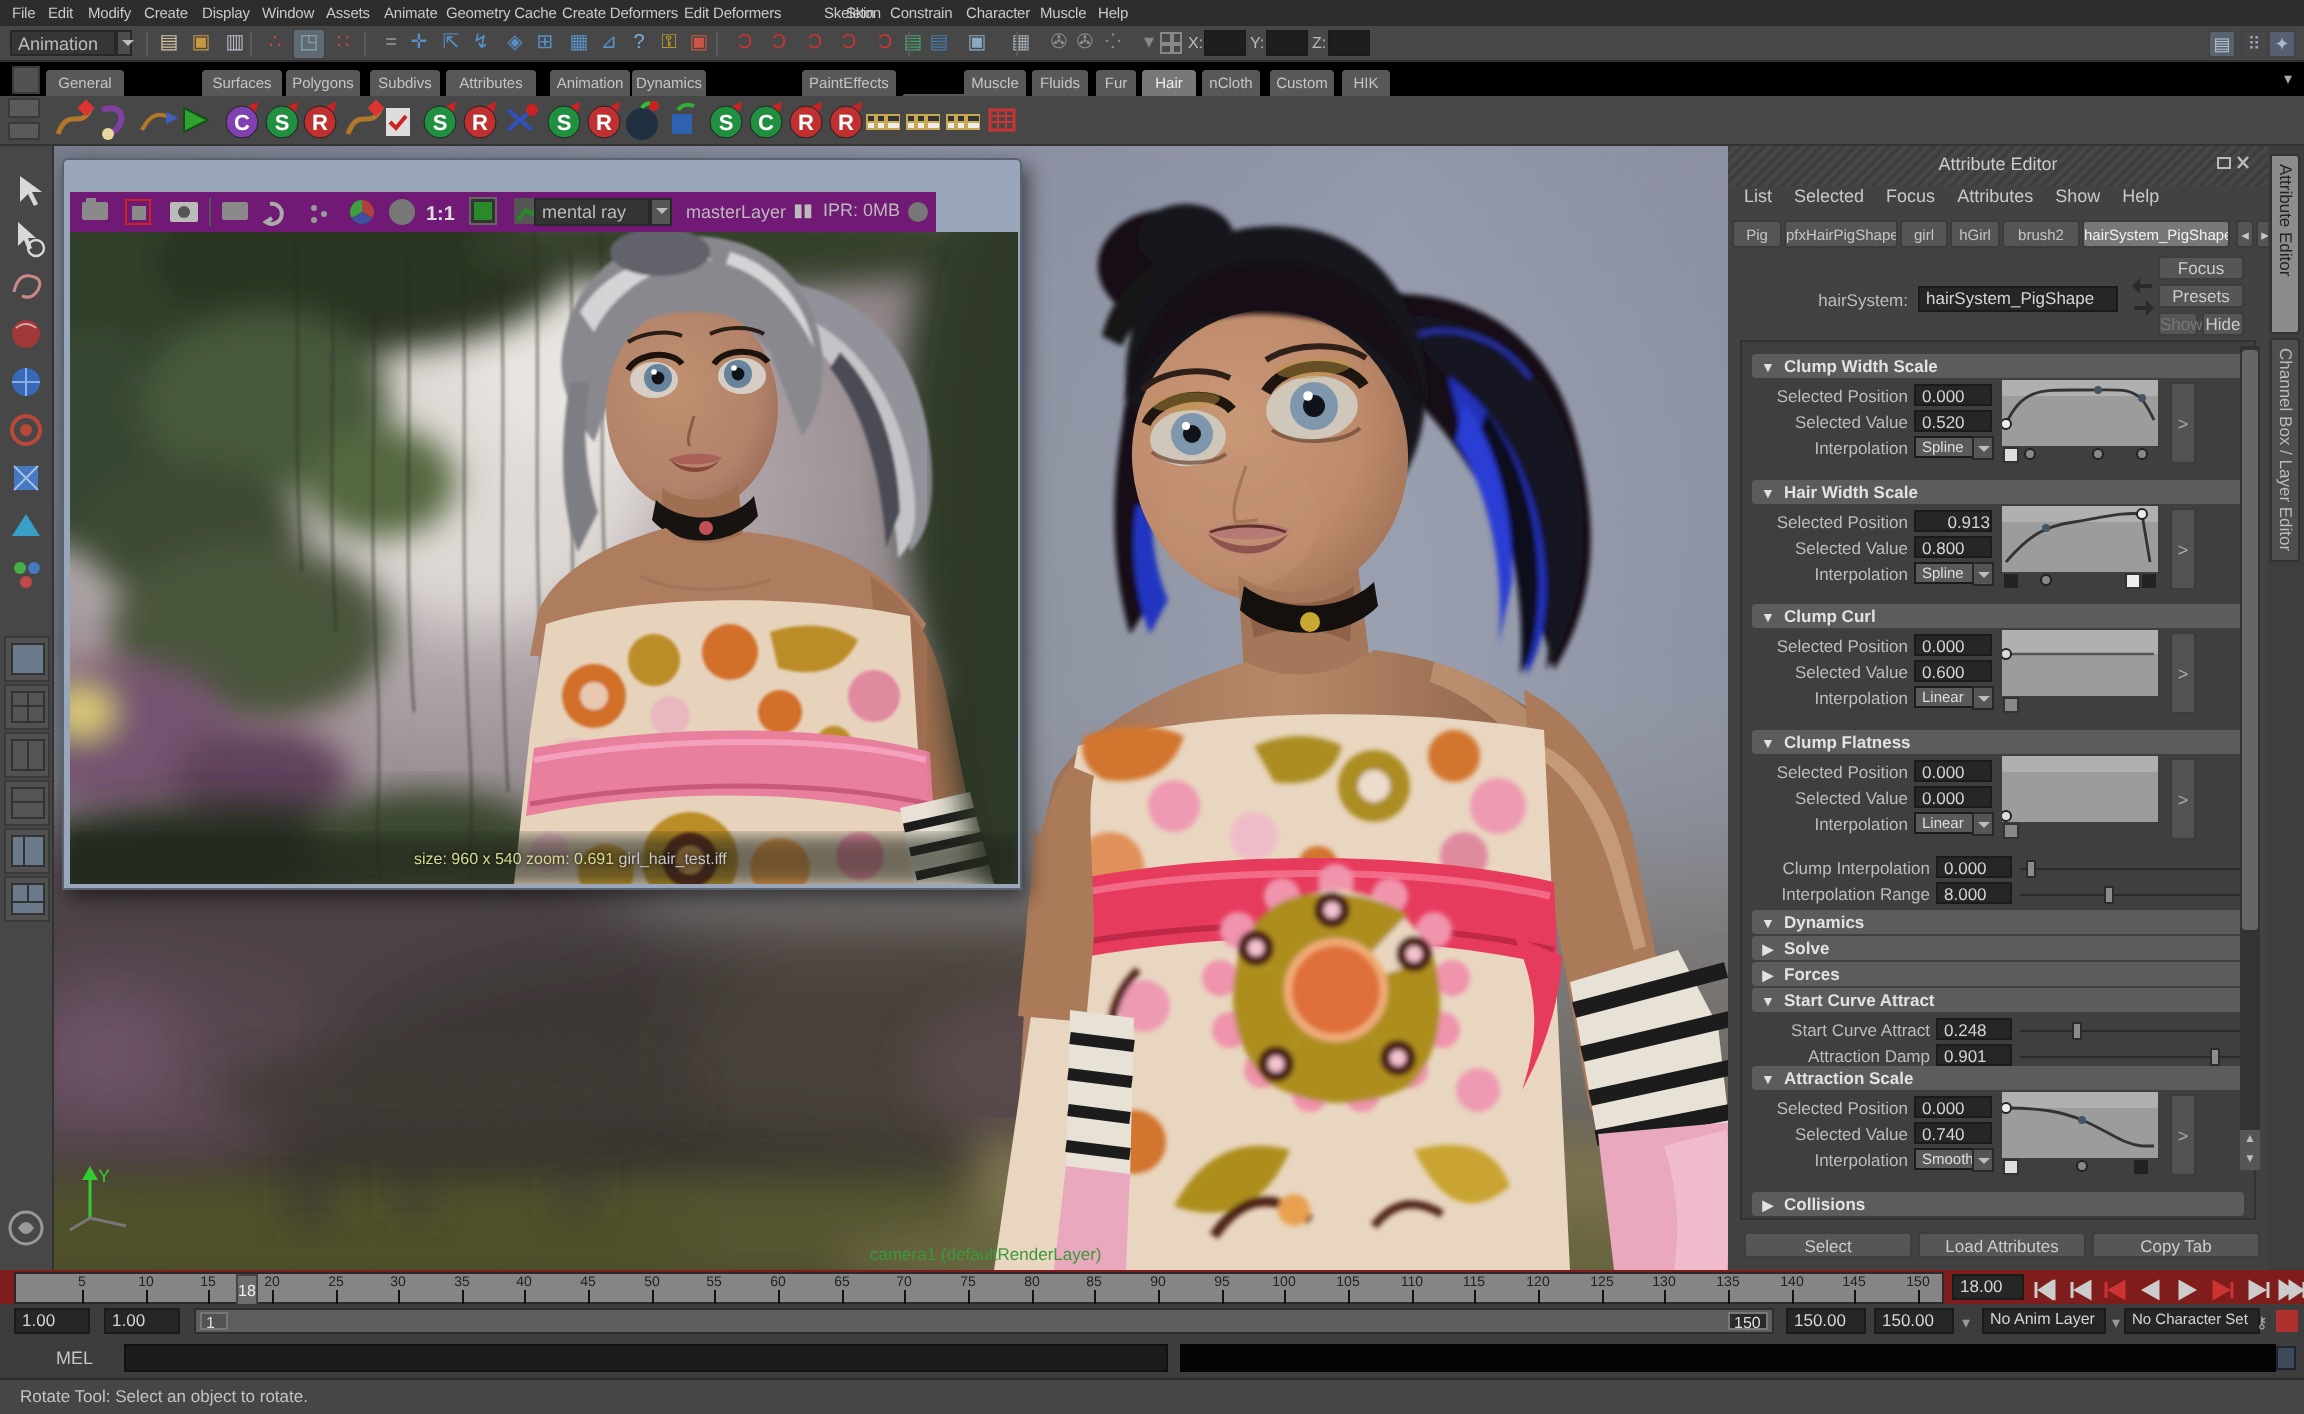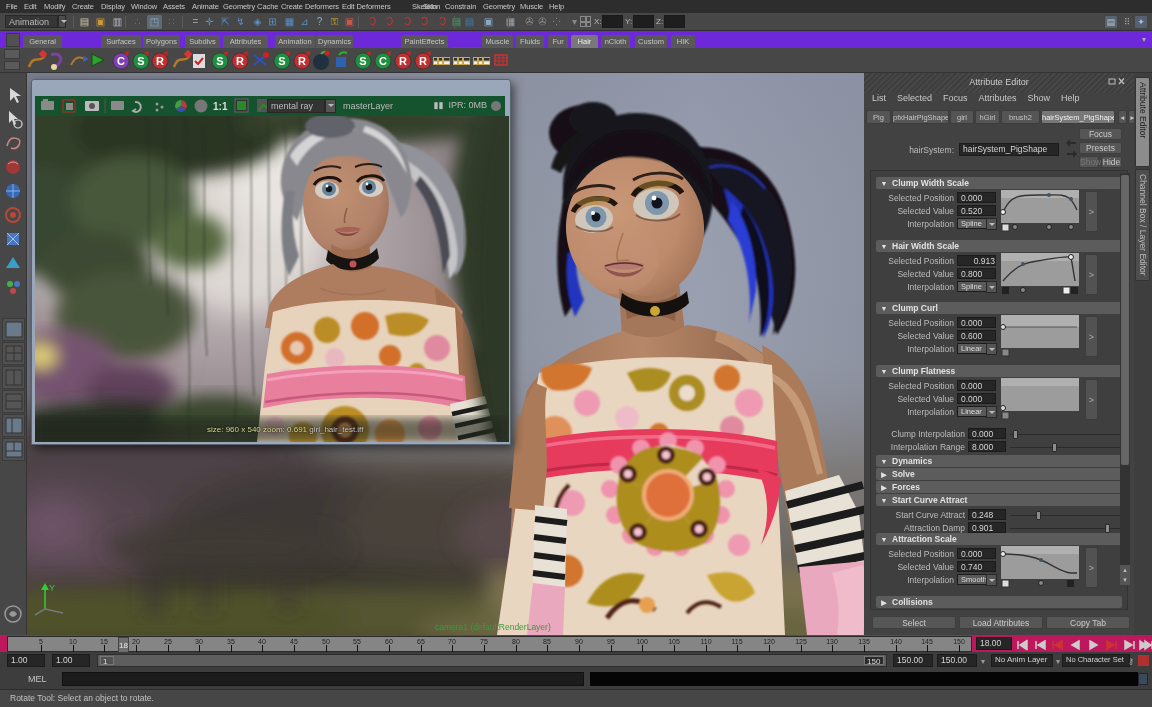--- a/index.html
+++ b/index.html
@@ -10,39 +10,39 @@
   background:#2d2d2d; font-size:8px; color:#c9c9c9; white-space:nowrap; }
 #menubar { font-size:7.5px; letter-spacing:-0.1px; } #menubar span { position:absolute; }
 #toolbar2 { position:absolute; left:0; top:13px; width:1152px; height:18px;
   background:#474747; border-bottom:1px solid #2f2f2f; }
 .dd { position:absolute; background:#363636; border:1px solid #282828;
   color:#bbb; font-size:9px; padding:1px 3px; }
 .ddarr { position:absolute; width:11px; background:#4d4d4d; border:1px solid #282828; }
 .ddarr:after { content:""; position:absolute; left:2px; top:4px;
   border:3px solid transparent; border-top-color:#bbb; }
 #shelftabs { position:absolute; left:0; top:31px; width:1152px; height:17px;
-  background:#6d28d9; }
+  background:#000000; }
 #shelftabs .tab { position:absolute; top:4px; height:13px; background:#585858;
   color:#c5c5c5; font-size:7.5px; text-align:center; line-height:13px;
   border-radius:2px 2px 0 0; overflow:hidden; }
 #shelftabs .sel { background:#787878; color:#eee; }
 #shelficons { position:absolute; left:0; top:48px; width:1152px; height:25px;
   background:#474747; border-bottom:1px solid #333; }
 #toolbox { position:absolute; left:0; top:73px; width:27px; height:562px;
   background:#474747; border-right:1px solid #333; }
 #viewport { position:absolute; left:27px; top:73px; width:837px; height:562px;
   overflow:hidden; }
 #rv { position:absolute; left:4px; top:6px; width:480px; height:366px;
   background:#9aa7ba; border:1px solid #5a6470; border-radius:3px 3px 0 0;
   box-shadow:3px 4px 10px rgba(0,0,0,.55); }
 #rvtitle { position:absolute; left:0; top:0; width:100%; height:16px;
   background:linear-gradient(#c6d1e0,#90a0b6); color:#1d2430; font-size:9px;
   border-radius:3px 3px 0 0; line-height:16px; }
-#rvtool { position:absolute; left:3px; top:16px; width:470px; height:20px;
-  background:#14532d; }
+#rvtool { position:absolute; left:3px; top:16px; width:433px; height:20px;
+  background:#701a75; }
 #rvimg { position:absolute; left:3px; top:36px; width:474px; height:326px;
   overflow:hidden; background:#8d7f9c; }
 #ae { position:absolute; left:864px; top:73px; width:270px; height:562px;
   background:#424242; font-size:9px; overflow:hidden; }
 #aetitle { position:absolute; left:0; top:0; width:100%; height:20px;
   background:repeating-linear-gradient(135deg,#3e3e3e 0 2px,#474747 2px 4px);
   text-align:center; color:#ccc; line-height:18px; }
 #aemenu { position:absolute; left:8px; top:20px; height:14px; color:#c9c9c9; }
 #aemenu span { margin-right:11px; }
 .aetab { position:absolute; height:14px; background:#555; color:#c5c5c5;
@@ -61,21 +61,21 @@
   border-radius:2px; color:#aaa; text-align:center; }
 .slider { position:absolute; height:1px; background:#2a2a2a; }
 .shandle { position:absolute; top:-4px; width:5px; height:9px; background:#8c8c8c;
   border:1px solid #2a2a2a; border-radius:1px; }
 #vtabs { position:absolute; left:1134px; top:73px; width:18px; height:562px;
   background:#3e3e3e; }
 .vtab { position:absolute; left:1px; width:15px; background:#4e4e4e;
   border:1px solid #333; border-radius:0 2px 2px 0; }
 .vtab div { writing-mode:vertical-rl; font-size:8.5px; color:#bbb; padding:4px 2px; }
 #timeline { position:absolute; left:0; top:635px; width:1152px; height:17px;
-  background:#be185d; }
+  background:#7f1d1d; }
 #ruler { position:absolute; left:7px; top:1px; width:965px; height:16px;
   background:#858585; border:1px solid #2a2a2a; font-size:8px; color:#1e1e1e; }
 #rangerow { position:absolute; left:0; top:652px; width:1152px; height:18px;
   background:#3d3d3d; }
 #melrow { position:absolute; left:0; top:670px; width:1152px; height:19px;
   background:#3d3d3d; }
 #helprow { position:absolute; left:0; top:689px; width:1152px; height:18px;
   background:#464646; border-top:1px solid #2c2c2c; color:#c3c3c3; font-size:8.5px; }
 .tick { position:absolute; top:8px; width:1px; height:7px; background:#111; }
 .tnum { position:absolute; top:1px; font-size:7px; color:#222; }
@@ -92,21 +92,21 @@
       <span style="position:absolute; left:101px; top:2px;">Display</span>
       <span style="position:absolute; left:131px; top:2px;">Window</span>
       <span style="position:absolute; left:163px; top:2px;">Assets</span>
       <span style="position:absolute; left:192px; top:2px;">Animate</span>
       <span style="position:absolute; left:223px; top:2px;">Geometry Cache</span>
       <span style="position:absolute; left:281px; top:2px;">Create Deformers</span>
       <span style="position:absolute; left:342px; top:2px;">Edit Deformers</span>
       <span style="position:absolute; left:412px; top:2px;">Skeleton</span>
       <span style="position:absolute; left:423px; top:2px;">Skin</span>
       <span style="position:absolute; left:445px; top:2px;">Constrain</span>
-      <span style="position:absolute; left:483px; top:2px;">Geometry</span>
+      <span style="position:absolute; left:483px; top:2px;">Character</span>
       <span style="position:absolute; left:520px; top:2px;">Muscle</span>
       <span style="position:absolute; left:549px; top:2px;">Help</span>
     </div>
 <div id="toolbar2">
 <div class="dd" style="left:5px; top:2px; width:53px; height:13px;">Animation</div>
 <div class="ddarr" style="left:58px; top:2px; height:13px; width:8px;"></div>
 <div style="position:absolute; left:146px; top:1px; width:17px; height:16px; background:#5f6a72; border:1px solid #444; border-radius:2px;"></div>
 <div style="position:absolute; left:77px; top:2px; width:15px; height:14px; font-size:10px; line-height:14px; text-align:center; color:#cfc3a0;">▤</div>
 <div style="position:absolute; left:93px; top:2px; width:15px; height:14px; font-size:10px; line-height:14px; text-align:center; color:#c89840;">▣</div>
 <div style="position:absolute; left:110px; top:2px; width:15px; height:14px; font-size:10px; line-height:14px; text-align:center; color:#b8b8c8;">▥</div>

